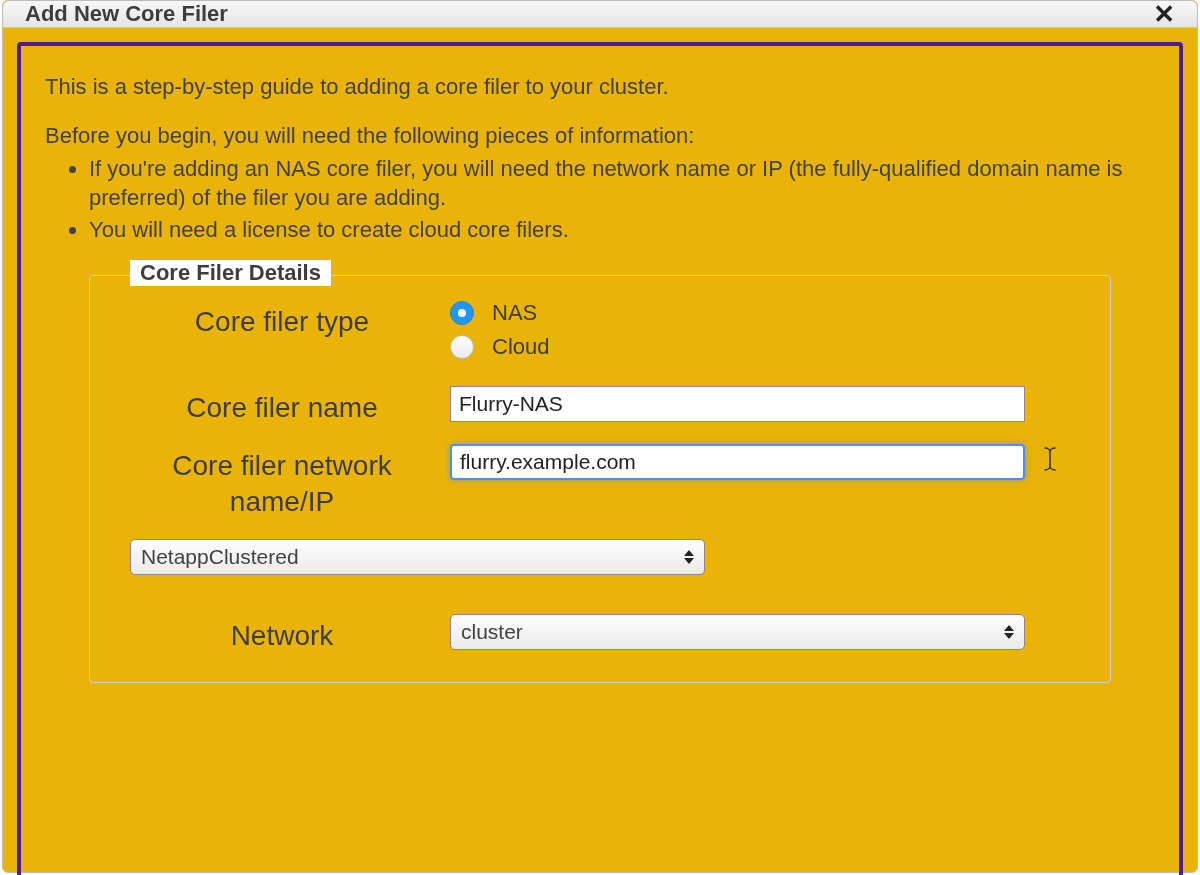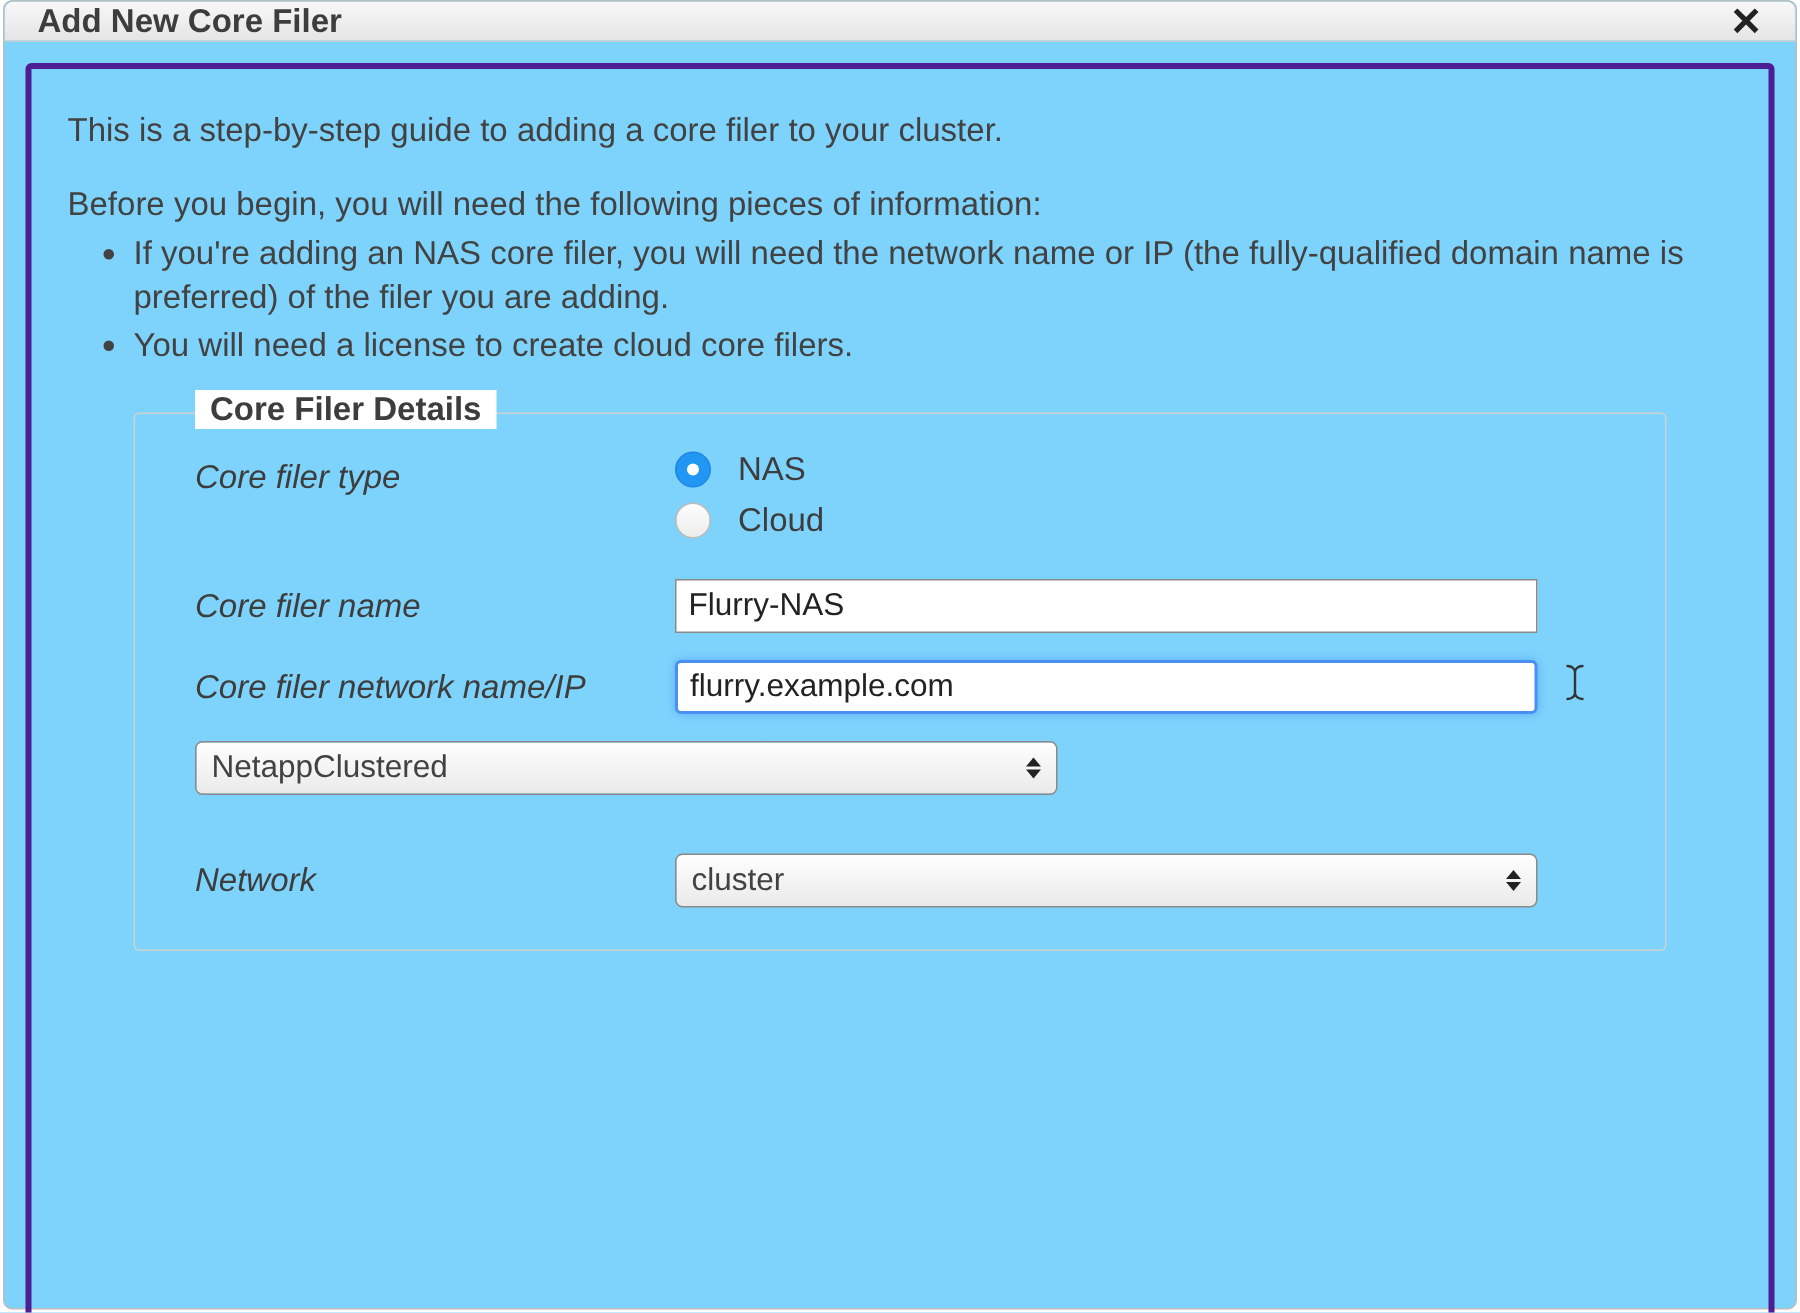--- a/index.html
+++ b/index.html
@@ -11,21 +11,21 @@
     width: 1200px;
     height: 875px;
     overflow: hidden;
   }
   .dialog {
     width: 1196px;
     height: 873px;
     margin: 0 auto;
     border: 1px solid #bcbcbc;
     border-radius: 6px;
-    background: #7dd3fc;
+    background: #eab308;
     position: relative;
     display: flex;
     flex-direction: column;
   }
   .dialog-header {
     height: 50px;
     background: linear-gradient(to bottom, #f8f8f8, #e5e5e5);
     border-bottom: 1px solid #c9c9c9;
     border-radius: 6px 6px 0 0;
     display: flex;
@@ -93,27 +93,26 @@
     color: #3d3d3d;
   }
   .form-row {
     display: flex;
     align-items: flex-start;
     margin-bottom: 18px;
   }
   .form-row:last-child { margin-bottom: 0; margin-top: 39px; }
   .form-label {
     width: 320px;
-    text-align: left;
+    text-align: center;
     padding-right: 16px;
-    font-size: 22px;
+    font-size: 28px;
     color: #3d3d3d;
     padding-top: 4px;
     line-height: 1.3;
-    font-style: italic;
   }
   .form-field {
     flex: 1;
     font-size: 22px;
   }
   .radio-row {
     display: flex;
     align-items: center;
     margin-bottom: 8px;
   }

